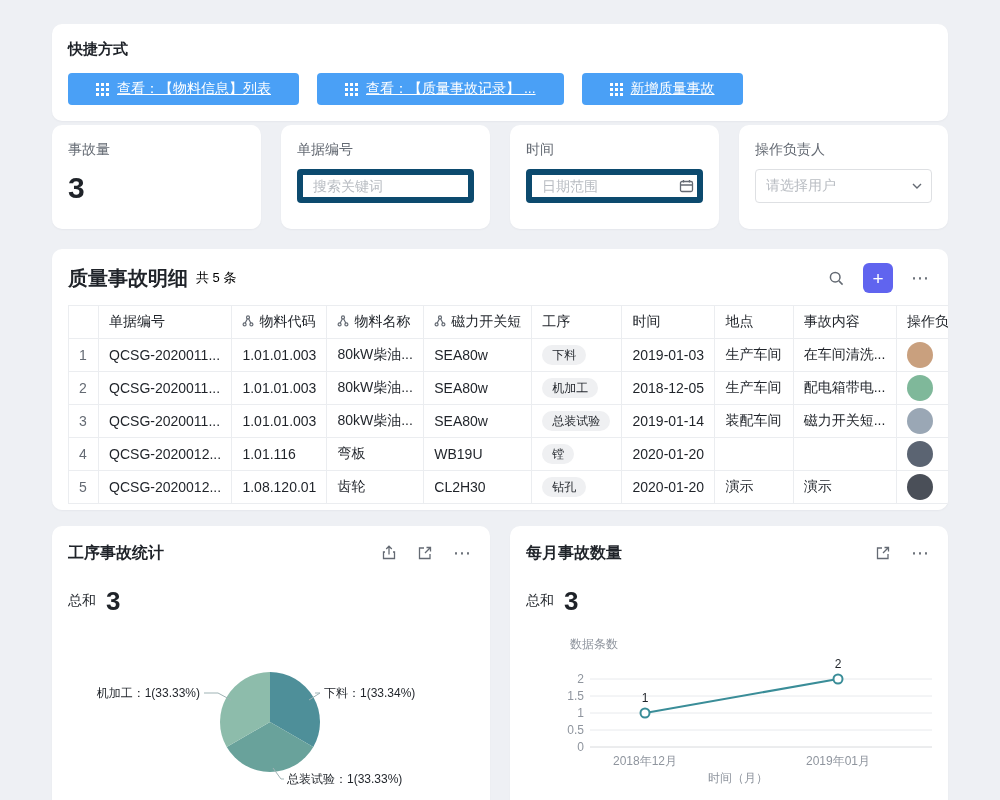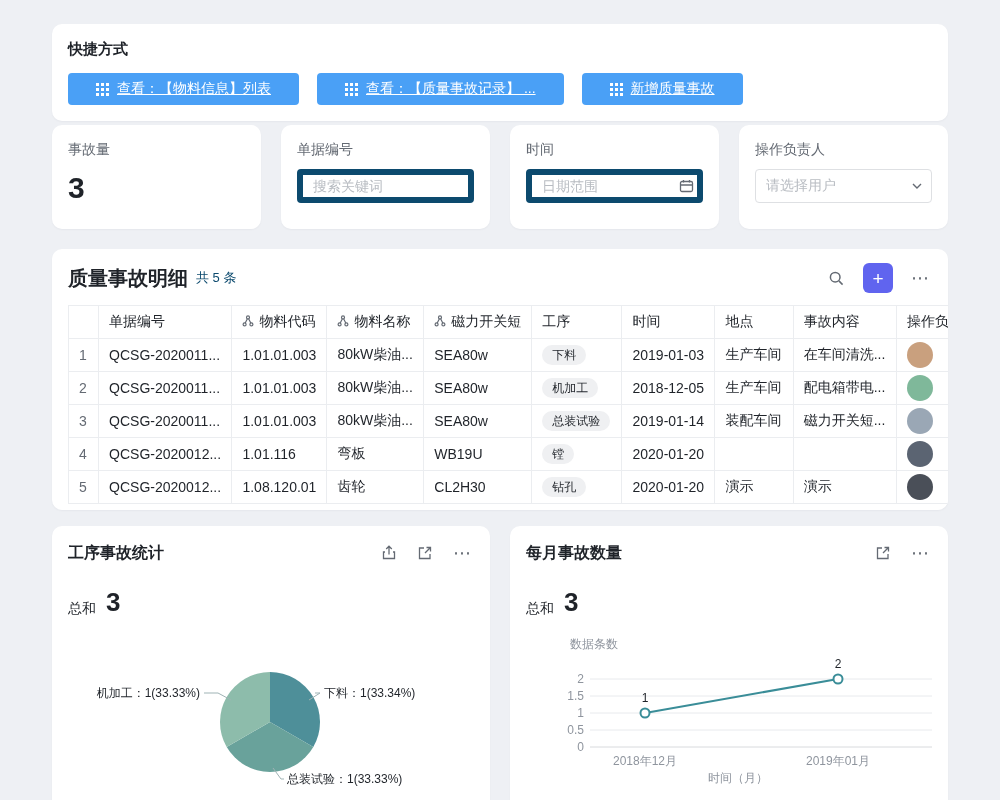--- a/index.html
+++ b/index.html
@@ -43,21 +43,21 @@
     width:100%; height:34px; border:1px solid #dee0e3; border-radius:4px;
     padding:0 30px 0 10px; font-size:14px; color:#b8bcc2;
     display:flex; align-items:center; cursor:pointer; background:#fff;
   }
   .input-icon { position:absolute; right:9px; top:50%; transform:translateY(-50%); display:flex; }
 
   
   .table-card { padding:14px 16px 6px; margin-bottom:16px; overflow:hidden; }
   .table-head { display:flex; align-items:center; margin-bottom:12px; }
   .table-title { font-size:20px; font-weight:700; }
-  .table-count { font-size:13px; color:#0c4a6e; margin-left:8px; }
+  .table-count { font-size:13px; color:#000000; margin-left:8px; }
   .head-actions { margin-left:auto; display:flex; align-items:center; gap:16px; }
   .icon-btn { background:none; border:none; padding:2px; cursor:pointer; display:flex; color:#646a73; }
   .plus-btn {
     width:30px; height:30px; border:none; border-radius:6px; background:#6064ef;
     color:#fff; font-size:19px; line-height:1; display:flex; align-items:center;
     justify-content:center; cursor:pointer;
   }
   .more-btn { background:none; border:none; font-size:18px; color:#646a73; cursor:pointer; padding:0 2px; letter-spacing:1px; }
 
   table.grid { border-collapse:collapse; min-width:920px; font-size:14px; table-layout:fixed; }
@@ -76,21 +76,21 @@
   .avatar { width:26px; height:26px; border-radius:50%; }
   .av1{background:#c9a07e;} .av2{background:#7fb89a;} .av3{background:#9aa7b5;}
   .av4{background:#5b6472;} .av5{background:#4a4f58;}
 
   
   .charts-row { display:flex; gap:20px; }
   .chart-card { flex:1; padding:16px; height:300px; overflow:hidden; }
   .chart-head { display:flex; align-items:center; }
   .chart-title { font-size:16px; font-weight:700; }
   .chart-actions { margin-left:auto; display:flex; align-items:center; gap:16px; }
-  .total-row { display:flex; align-items:flex-end; gap:10px; margin-top:20px; height:34px; }
+  .total-row { display:flex; align-items:center; gap:10px; margin-top:20px; height:34px; }
   .total-label { font-size:14px; }
   .total-value { font-size:26px; font-weight:700; }
   .chart-body { position:relative; height:220px; margin-top:8px; }
   .chart-body svg { position:absolute; left:0; top:0; }
   .axis-text { font-size:12px; fill:#8f959e; }
   .dark-text { font-size:12px; fill:#1f2329; }
 </style>
 </head>
 <body>
 

